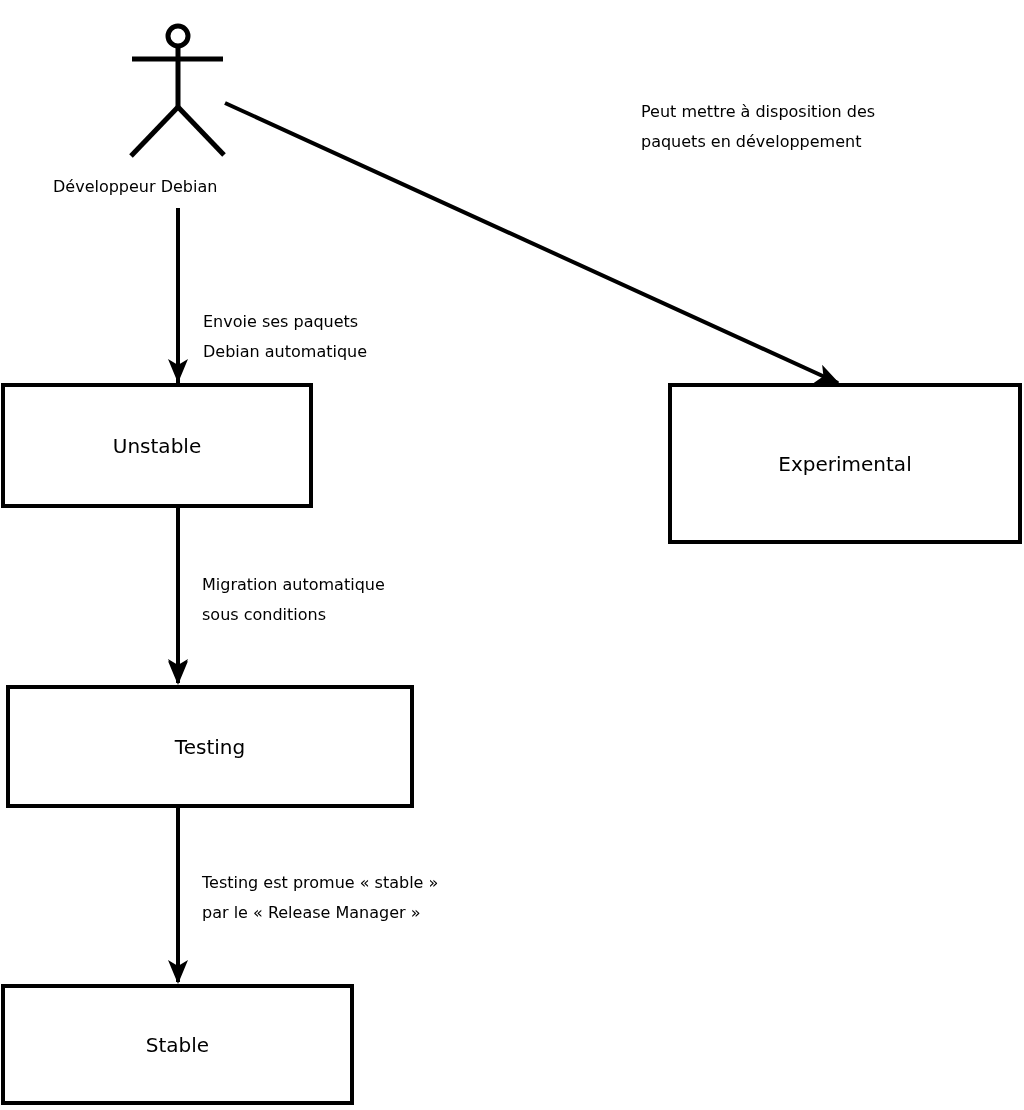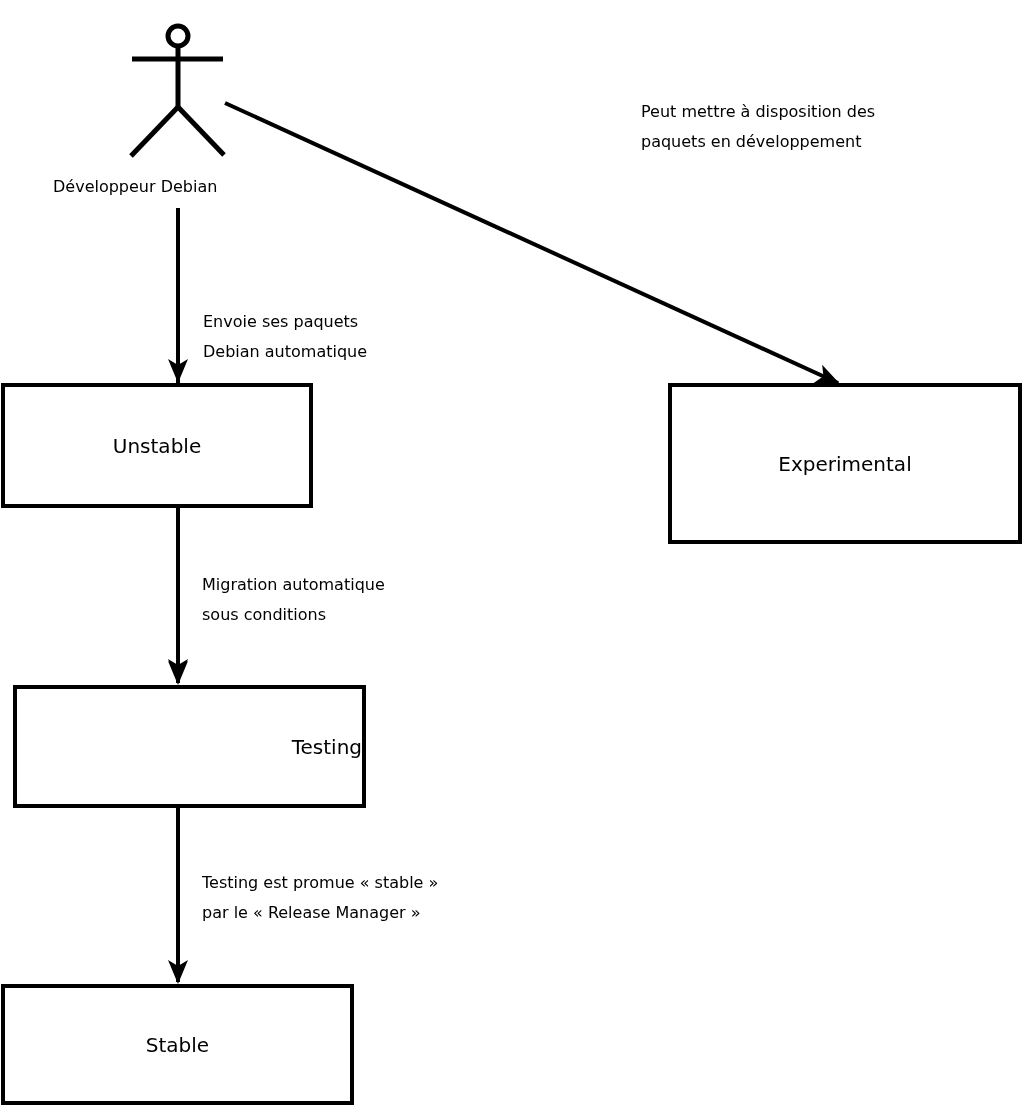--- a/index.html
+++ b/index.html
@@ -84,21 +84,21 @@
   </div>
 
   <div class="node" style="left:1px; top:383px; width:312px; height:125px;">
     <span>Unstable</span>
   </div>
 
   <div class="node" style="left:668px; top:383px; width:354px; height:161px;">
     <span>Experimental</span>
   </div>
 
-  <div class="node" style="left:13px; top:685px; width:353px; height:123px;justify-content:flex-end;">
+  <div class="node" style="left:6px; top:685px; width:408px; height:123px;">
     <span>Testing</span>
   </div>
 
   <div class="node" style="left:1px; top:984px; width:353px; height:121px;align-items:center;">
     <span>Stable</span>
   </div>
 
 </div>
 
 </body></html>

